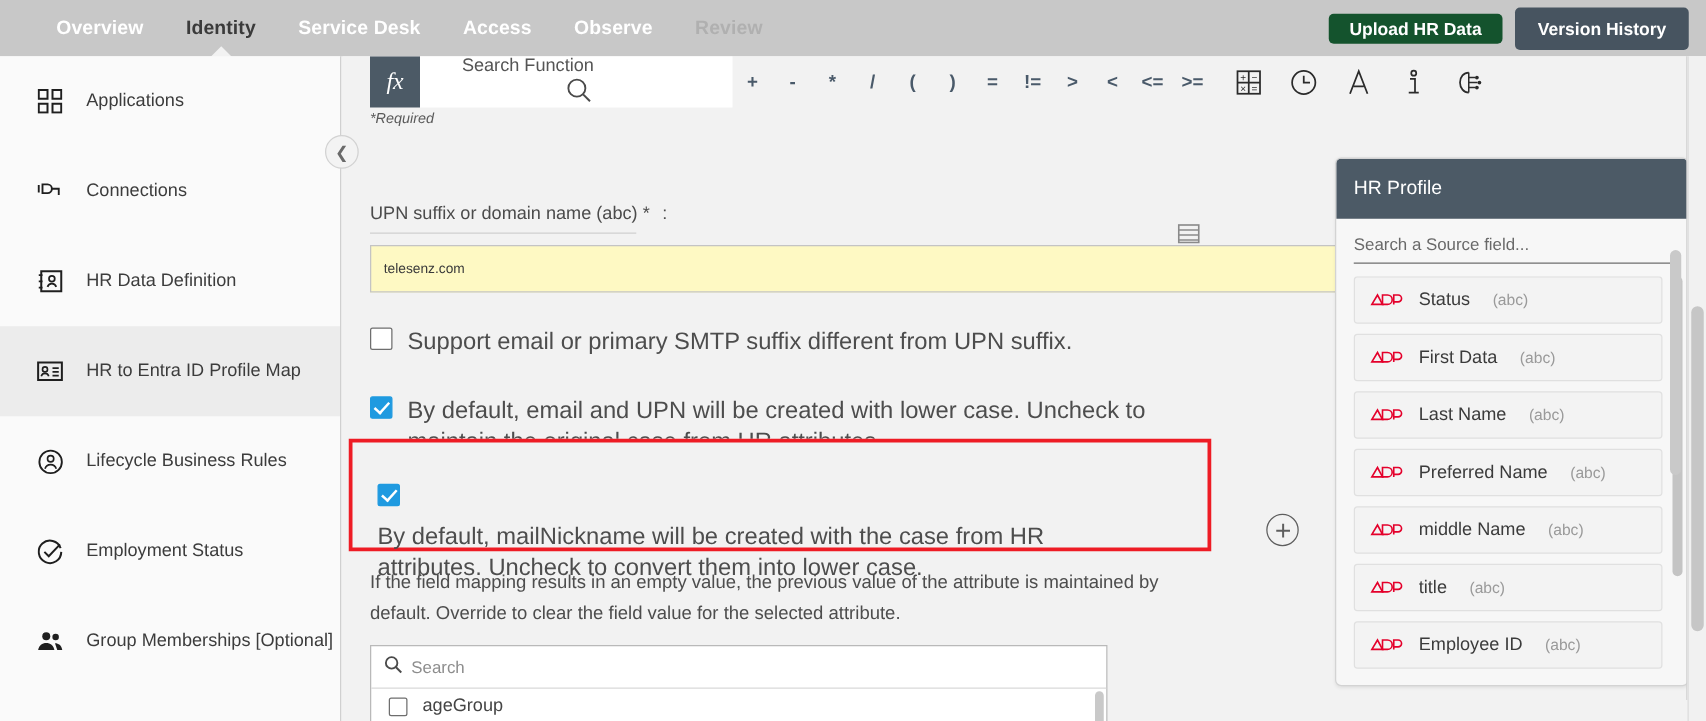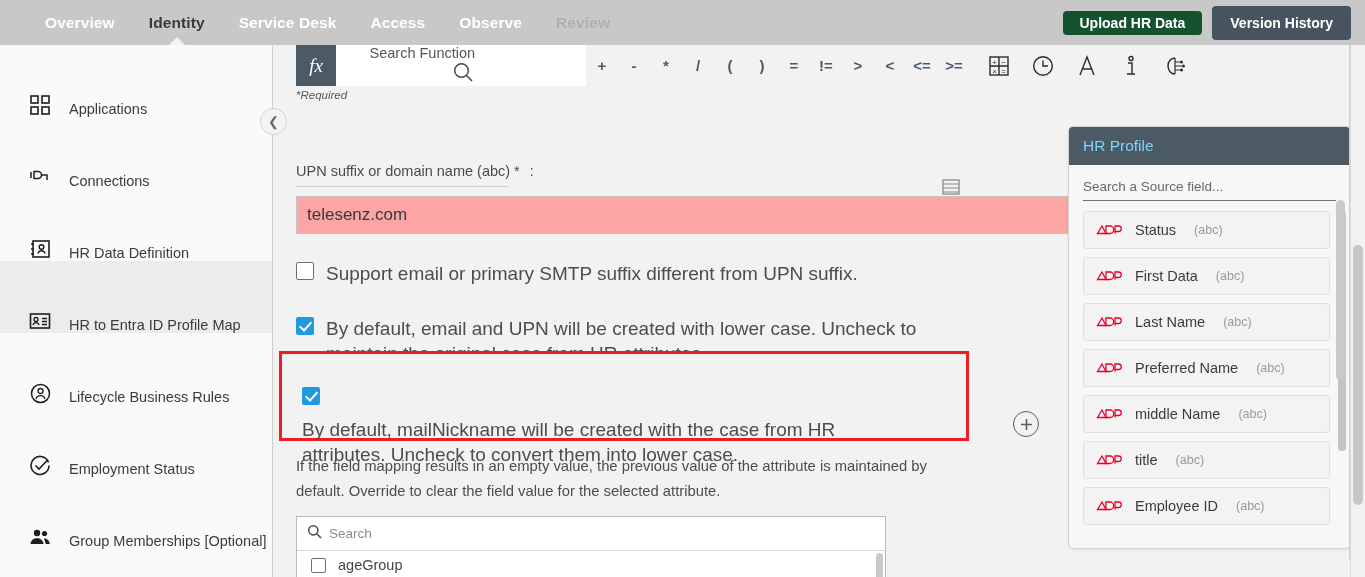--- a/index.html
+++ b/index.html
@@ -66,21 +66,21 @@
   
   .sidebar {
     position: absolute; top: 45px; left: 0;
     width: 273px; height: 532px;
     background: #fafafa;
     border-right: 1px solid #d0d0d0;
     overflow: hidden;
   }
   .side-item {
     height: 72px;
-    display: flex; align-items: flex-end;
+    display: flex; align-items: center;
     padding-left: 28px;
     gap: 17px;
     font-size: 14.5px;
     color: #3c3c3c;
     cursor: pointer;
     user-select: none;
   }
   .side-item.sel { background: #ececec; }
   .side-icon {
     width: 24px; height: 24px;
@@ -183,23 +183,23 @@
     width: 213px; height: 1px; background: #cfcfcf;
   }
   .grid-icon-btn {
     position: absolute; top: 68px; left: 668px;
     width: 18px; height: 16px;
     color: #8a8a8a; cursor: pointer;
   }
   .upn-input {
     position: absolute; top: 85px; left: 22px;
     width: 778px; height: 38px;
-    background: #fca5a5;
+    background: #fef9c3;
     border: 1px solid #c4c4c4;
-    font-size: 17px;
+    font-size: 11px;
     color: #3a3a3a;
     padding: 0 10px;
     font-family: "Liberation Sans", sans-serif;
     outline: none;
   }
 
   .cb-row { position: absolute; display: flex; gap: 12px; }
   .cb {
     width: 18px; height: 18px;
     flex: 0 0 18px;
@@ -313,23 +313,23 @@
     position: absolute;
     top: 126px; left: 1068px;
     width: 283px; height: 423px;
     background: #f7f7f7;
     border: 1px solid #d3d3d3;
     border-radius: 5px;
     overflow: hidden;
     box-shadow: 0 1px 3px rgba(0,0,0,.08);
   }
   .hr-head {
-    height: 38px;
+    height: 48px;
     background: #4c5a66;
-    color: #7dd3fc;
+    color: #ffffff;
     display: flex; align-items: center;
     padding-left: 14px;
     font-size: 15.5px;
   }
   .hr-search {
     margin: 12px 14px 0 14px;
     border-bottom: 1px solid #6f6f6f;
     padding-bottom: 5px;
   }
   .hr-search input {

